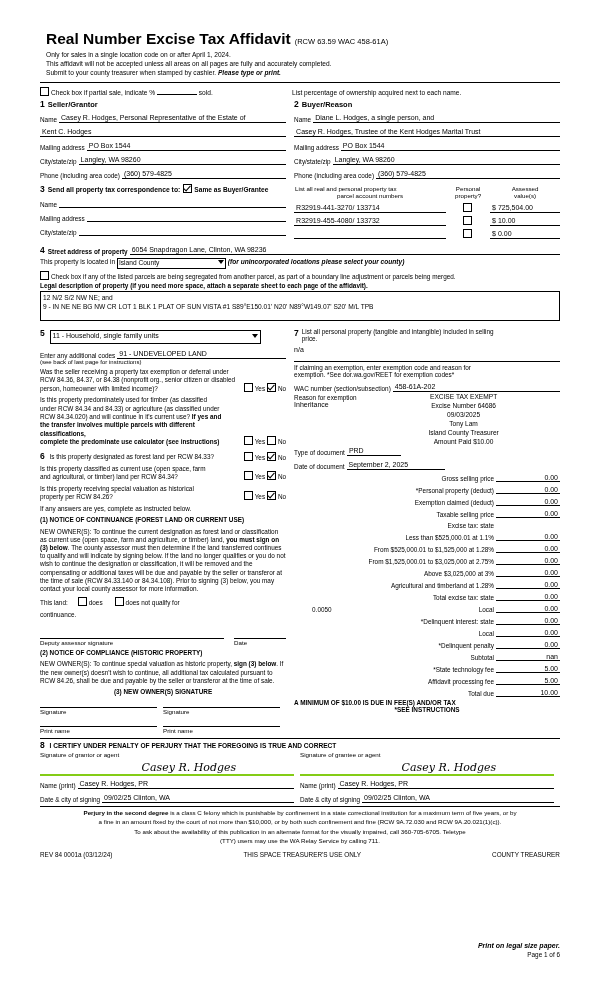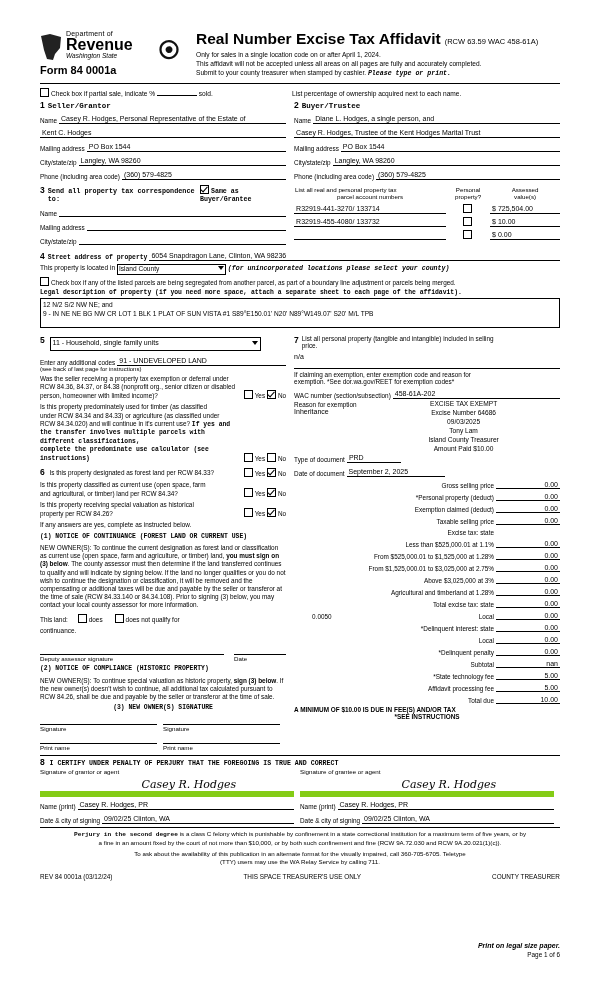--- a/index.html
+++ b/index.html
@@ -88,21 +88,21 @@
 
   .rule { border-top: 1px solid #000; margin-top: 3px; }
 
   
   .row { display: flex; }
   .sec-num {
     font-weight: bold;
     font-size: 8.5px;
     margin-right: 3px;
   }
-  .bold { font-weight: bold; font-family: Liberation Mono, monospace; }
+  .bold { font-weight: bold; }
   .ital { font-style: italic; }
   .cb {
     display: inline-block;
     width: 7px; height: 7px;
     border: 1px solid #000;
     vertical-align: -1px;
     margin-right: 2px;
     position: relative;
     background: #fff;
   }
@@ -238,21 +238,21 @@
     text-align: center;
     font-size: 6.6px;
     line-height: 9px;
   }
 
   
   .sigsec { margin-top: 4px; }
   .sigrow { display: flex; }
   .sigcol { width: 50%; padding-right: 6px; }
   .sigline {
-    border-bottom: 6px solid #84cc16;
+    border-bottom: 2px solid #84cc16;
     height: 16px;
     position: relative;
   }
   .cursive {
     font-family: "DejaVu Serif", serif;
     font-style: italic;
     font-size: 11px;
     position: absolute;
     bottom: 0px;
     left: 40%;
@@ -285,30 +285,20 @@
   }
   .pageno { font-style: normal; font-weight: normal; font-size: 6.4px; margin-top: 2px;}
 </style>
 </head>
 <body>
 
 <div class="page">
 <div class="doc">
 
   <div class="hdr">
-    <div class="hdr-left" style="position:relative;">
-      <svg class="wa-logo" viewBox="0 0 22 30">
-        <path d="M1 4 L10 2 L21 5 L20 16 L15 22 L13 28 L7 27 L4 18 Z" fill="#222"></path>
-      </svg>
-      <div class="dor-line1">Department of</div>
-      <div class="dor-rev">Revenue</div>
-      <div class="dor-line3">Washington State</div>
-      <div class="swoosh">⦿</div>
-      <div class="dor-form">Form 84 0001a</div>
-    </div>
     <div class="hdr-right">
       <span class="title">Real Number Excise Tax Affidavit</span><span class="title-sub">(RCW 63.59 WAC 458-61A)</span>
       <div class="hdr-note">
         <div>Only for sales in a single location code on or after April 1, 2024.</div>
         <div>This affidavit will not be accepted unless all areas on all pages are fully and accurately completed.</div>
         <div><span>Submit to your county treasurer when stamped by cashier.</span>
         <i class="bold"><span>Please type or print.</span></i></div>
       </div>
     </div>
   </div>
@@ -345,21 +335,21 @@
         <span class="fval">Langley, WA  98260</span>
       </div>
       <div class="fieldrow">
         <span class="flab">Phone (including area code)</span>
         <span class="fval">(360) 579-4825</span>
       </div>
     </div>
     <div class="colR">
       <div class="row" style="align-items:baseline;">
         <span class="sec-num">2</span>
-        <span class="bold" style="font-size:7.5px;">Buyer/Trustee</span>
+        <span class="bold" style="font-size:7.5px;">Buyer/Reason</span>
       </div>
       <div class="fieldrow">
         <span class="flab">Name</span>
         <span class="fval">Diane L. Hodges, a single person, and</span>
       </div>
       <div class="fieldrow">
         <span class="fval">Casey R. Hodges, Trustee of the Kent Hodges Marital Trust</span>
       </div>
       <div class="fieldrow">
         <span class="flab">Mailing address</span>

